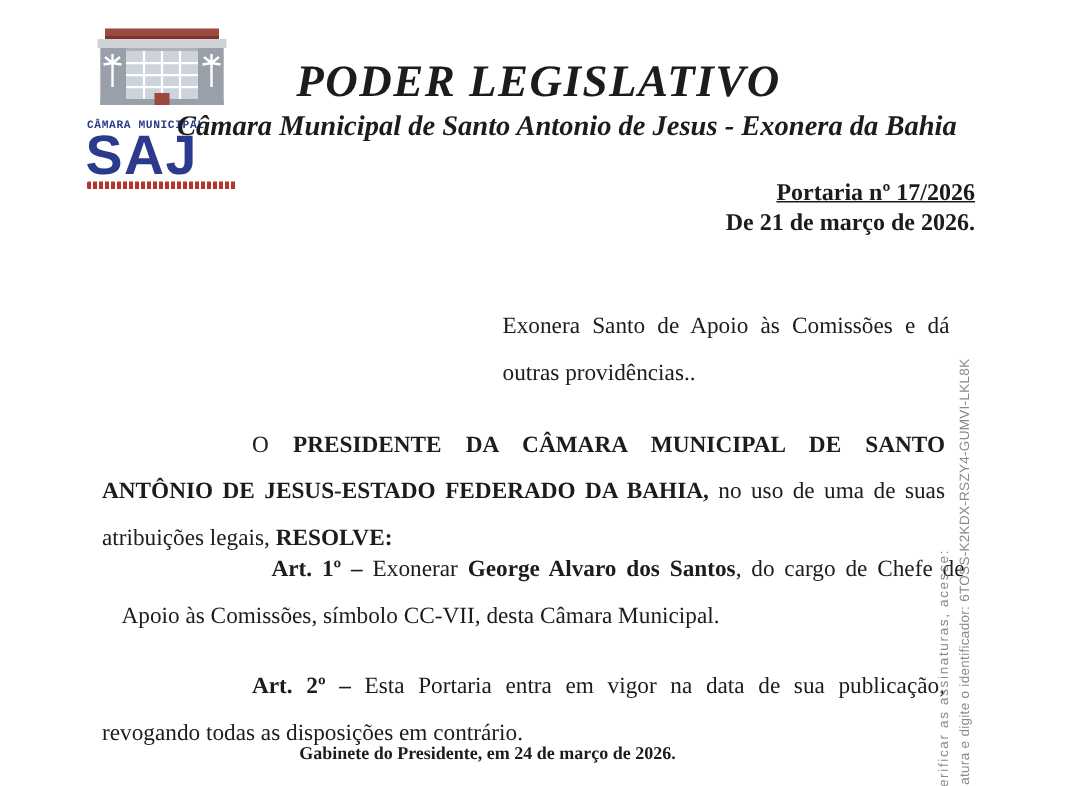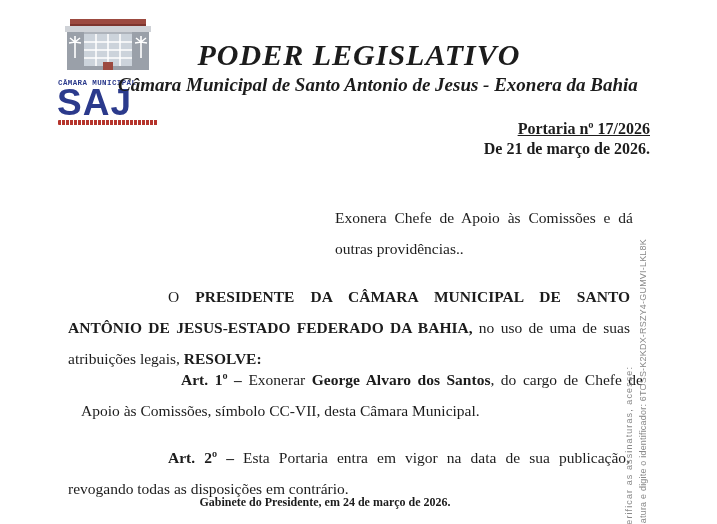--- a/index.html
+++ b/index.html
@@ -97,21 +97,21 @@
 <div class="abs header-text">
   <div class="header-title">PODER LEGISLATIVO</div>
   <div class="header-subtitle">Câmara Municipal de Santo Antonio de Jesus - Exonera da Bahia</div>
 </div>
 
 <div class="abs doc-heading">
   <div class="doc-number">Portaria nº 17/2026</div>
   <div class="doc-date">De 21 de março de 2026.</div>
 </div>
 
-<div class="abs summary">Exonera Chefe de Apoio às Comissões e dá outras providências..</div>
+<div class="abs summary">Exonera Santo de Apoio às Comissões e dá outras providências..</div>
 
 <p class="abs body-par par-resolve"><span>O </span><span class="b">PRESIDENTE DA CÂMARA MUNICIPAL DE SANTO ANTÔNIO DE JESUS-ESTADO FEDERADO DA BAHIA,</span><span> no uso de uma de suas atribuições legais, </span><span class="b">RESOLVE:</span></p>
 
 <p class="abs body-par par-art1"><span class="b">Art. 1º – </span><span>Exonerar </span><span class="b">George Alvaro dos Santos</span><span>, do cargo de Chefe de Apoio às Comissões, símbolo CC-VII, desta Câmara Municipal.</span></p>
 
 <p class="abs body-par par-art2"><span class="b">Art. 2º – </span><span>Esta Portaria entra em vigor na data de sua publicação, revogando todas as disposições em contrário.</span></p>
 
 <div class="abs footer-line">Gabinete do Presidente, em 24 de março de 2026.</div>
 
 <div class="vtext vtext-1">e verificar as assinaturas, acesse:</div>

